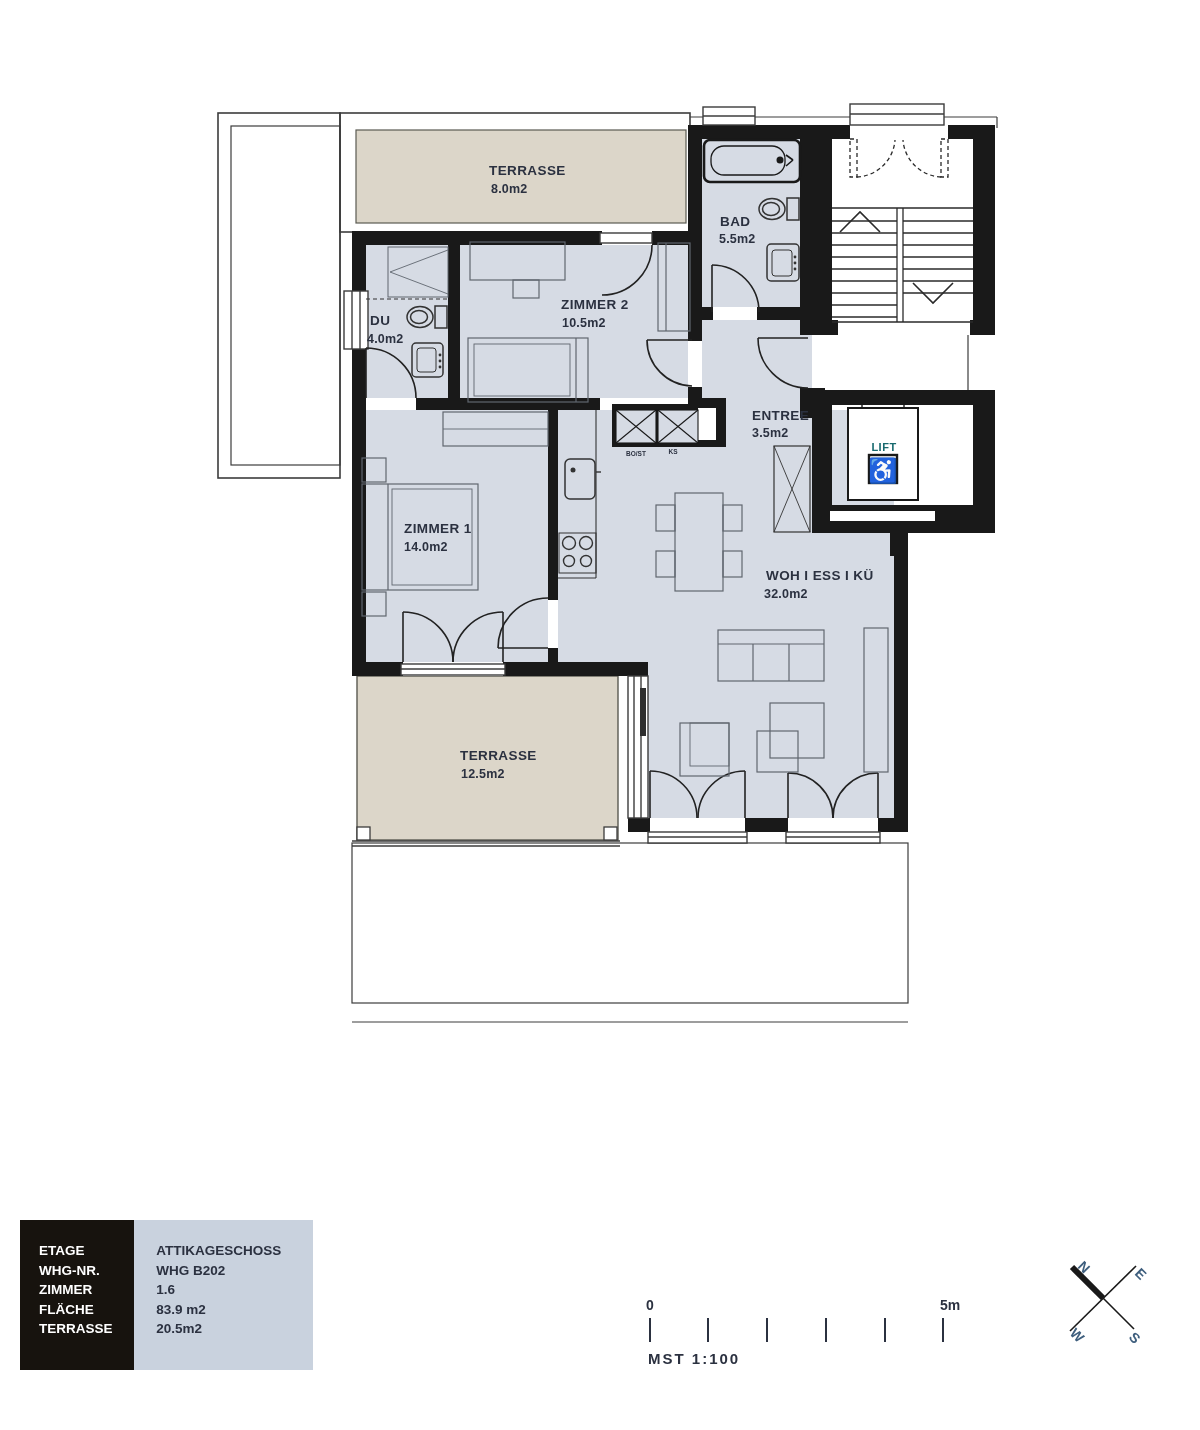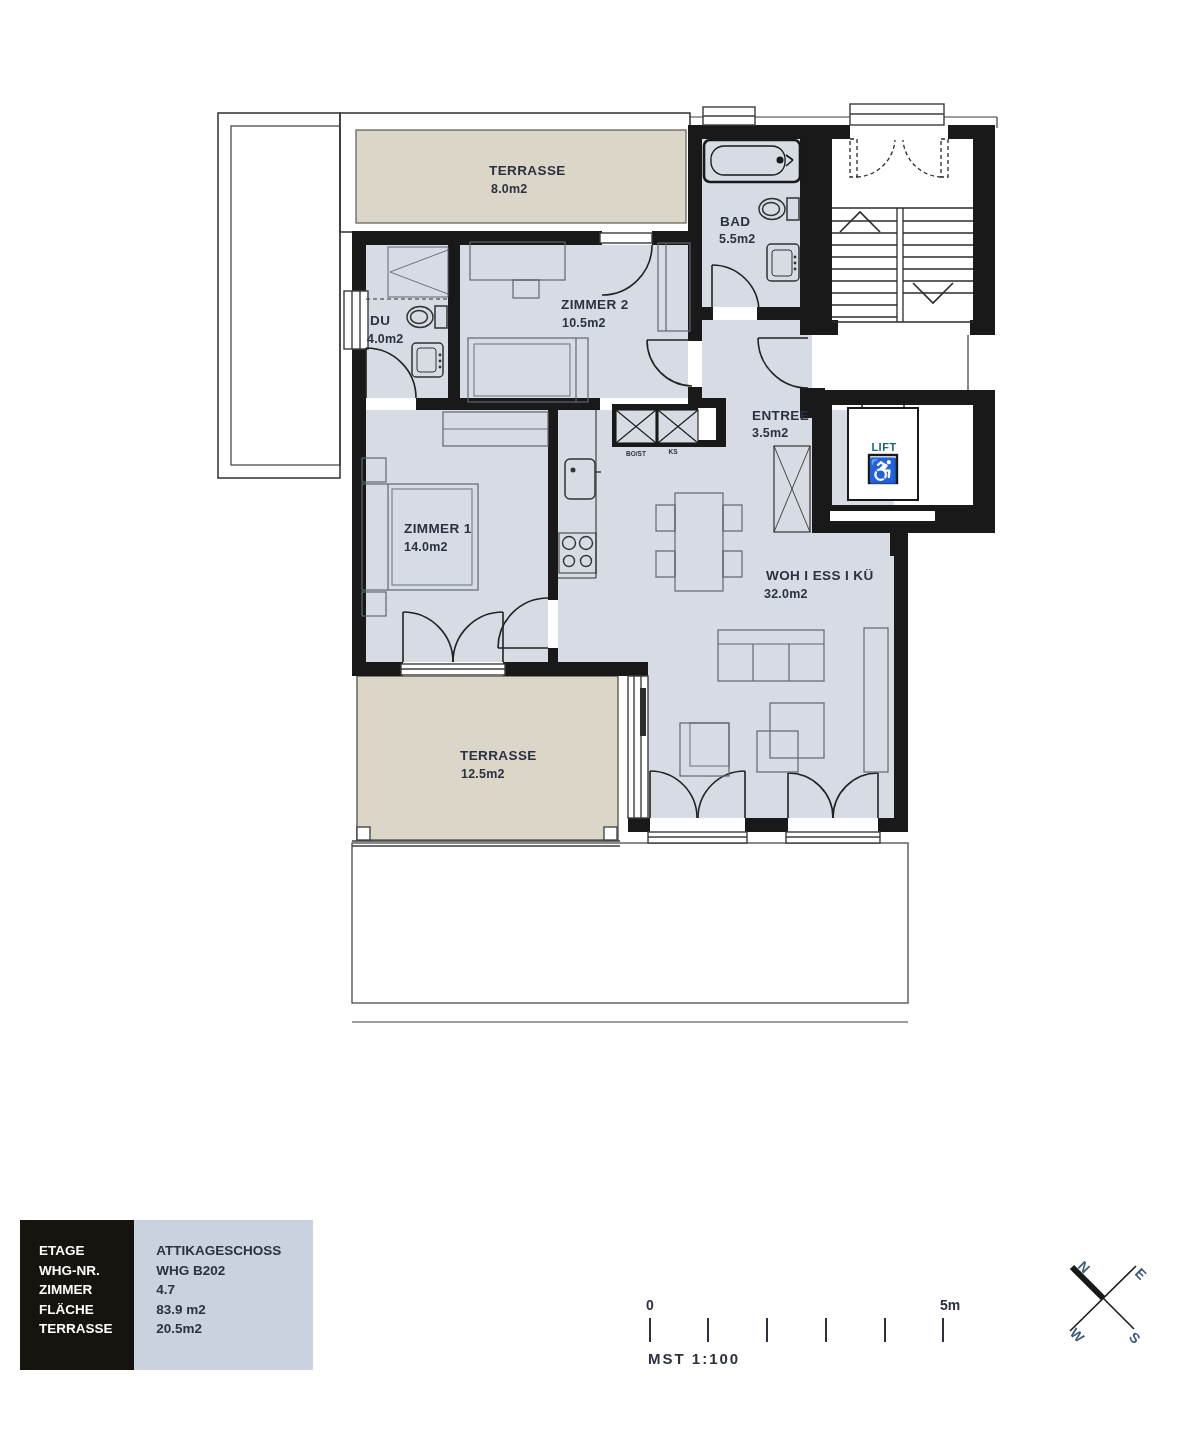--- a/index.html
+++ b/index.html
@@ -373,18 +373,18 @@
   <div class="col-labels">
     <div>ETAGE</div>
     <div>WHG-NR.</div>
     <div>ZIMMER</div>
     <div>FLÄCHE</div>
     <div>TERRASSE</div>
   </div>
   <div class="col-values">
     <div>ATTIKAGESCHOSS</div>
     <div>WHG B202</div>
-    <div>4.7</div>
+    <div>1.6</div>
     <div>83.9 m2</div>
     <div>20.5m2</div>
   </div>
 </div>
 </div>
 
 </body></html>

